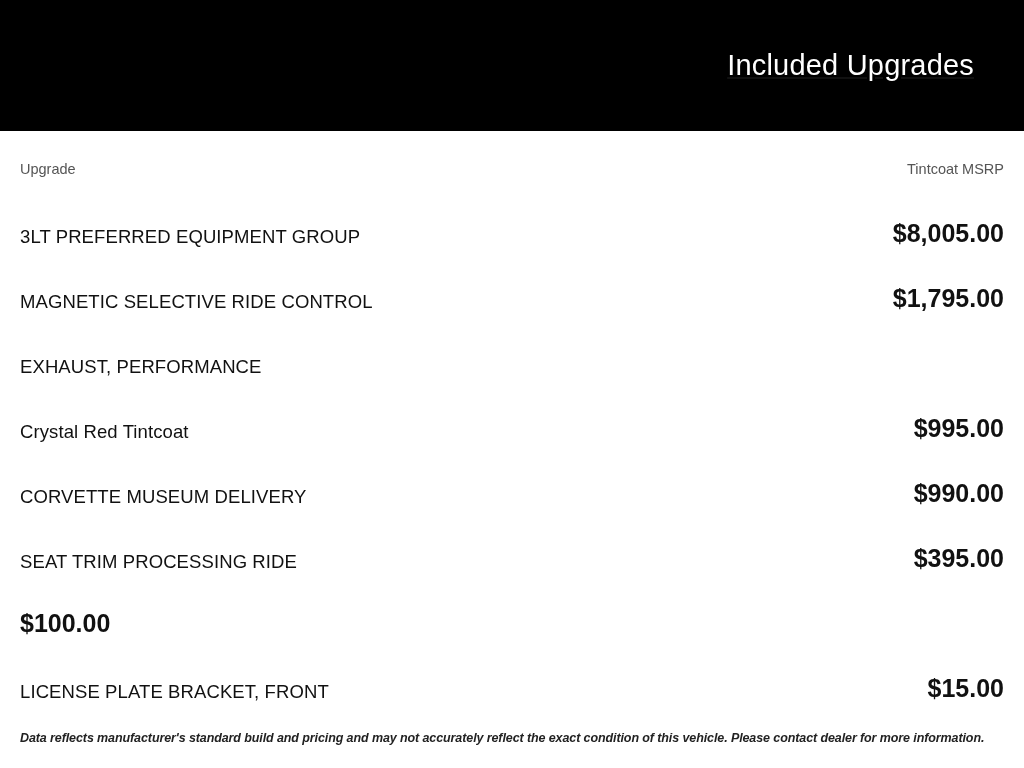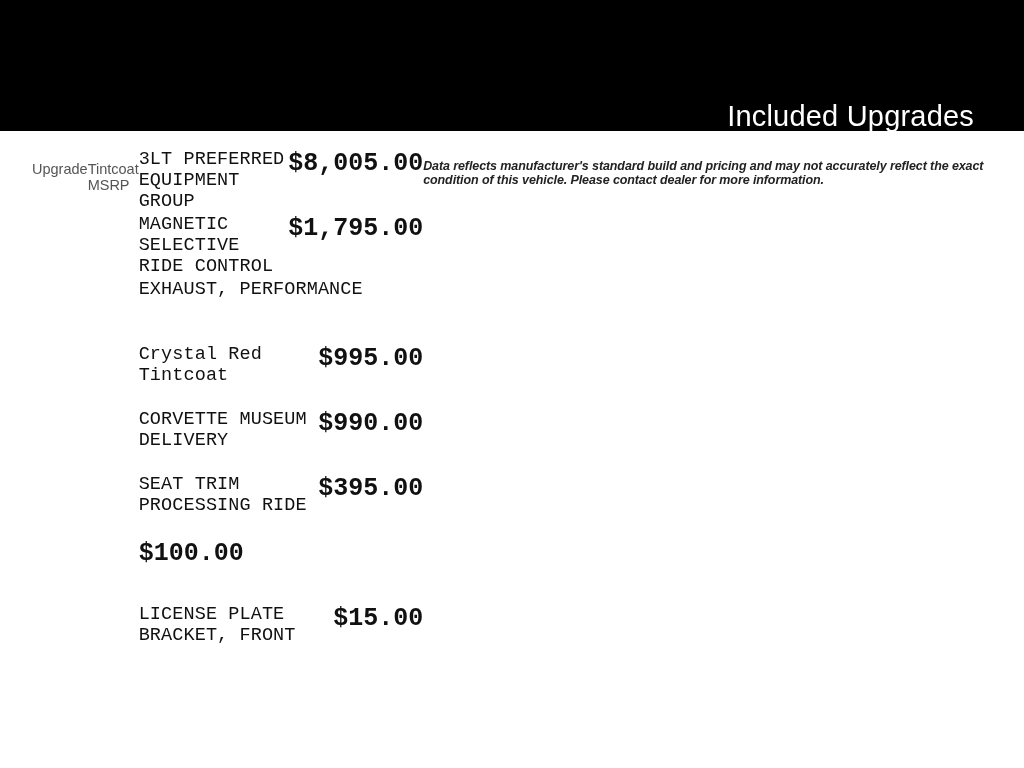--- a/index.html
+++ b/index.html
@@ -19,63 +19,63 @@
     height: 768px;
     position: relative;
     display: flex;
     flex-direction: column;
   }
   .header-bar {
     background: #000000;
     height: 131px;
     flex: 0 0 131px;
     display: flex;
-    align-items: flex-end;
+    align-items: center;
     justify-content: flex-end;
     box-sizing: border-box;
     padding-right: 50px;
+    text-decoration: underline;
   }
   .header-title {
     color: #ffffff;
     font-size: 29px;
     font-weight: 400;
     letter-spacing: 0.2px;
     line-height: 1;
   }
   .content {
     flex: 1 1 auto;
-    padding: 0 32px;
+    padding: 0 20px;
     box-sizing: border-box;
     display: flex;
-    flex-direction: row;
+    flex-direction: column;
   }
   .col-head {
     display: flex;
     align-items: baseline;
     justify-content: space-between;
     padding-top: 30px;
     padding-bottom: 6px;
   }
   .col-head .label {
     font-size: 14.5px;
     color: #555555;
     font-weight: 400;
   }
   .rows {
     display: flex;
     flex-direction: column;
   }
   .row {
     display: flex;
-    align-items: flex-start;
+    align-items: flex-end;
     justify-content: space-between;
     height: 65px;
     box-sizing: border-box;
     padding-top: 18px;
-    font-family: Liberation Mono, monospace;
   }
   .row .name {
     font-size: 18.5px;
     font-weight: 400;
     color: #111111;
     letter-spacing: 0.1px;
   }
   .row .price {
     font-size: 25px;
     font-weight: bold;

